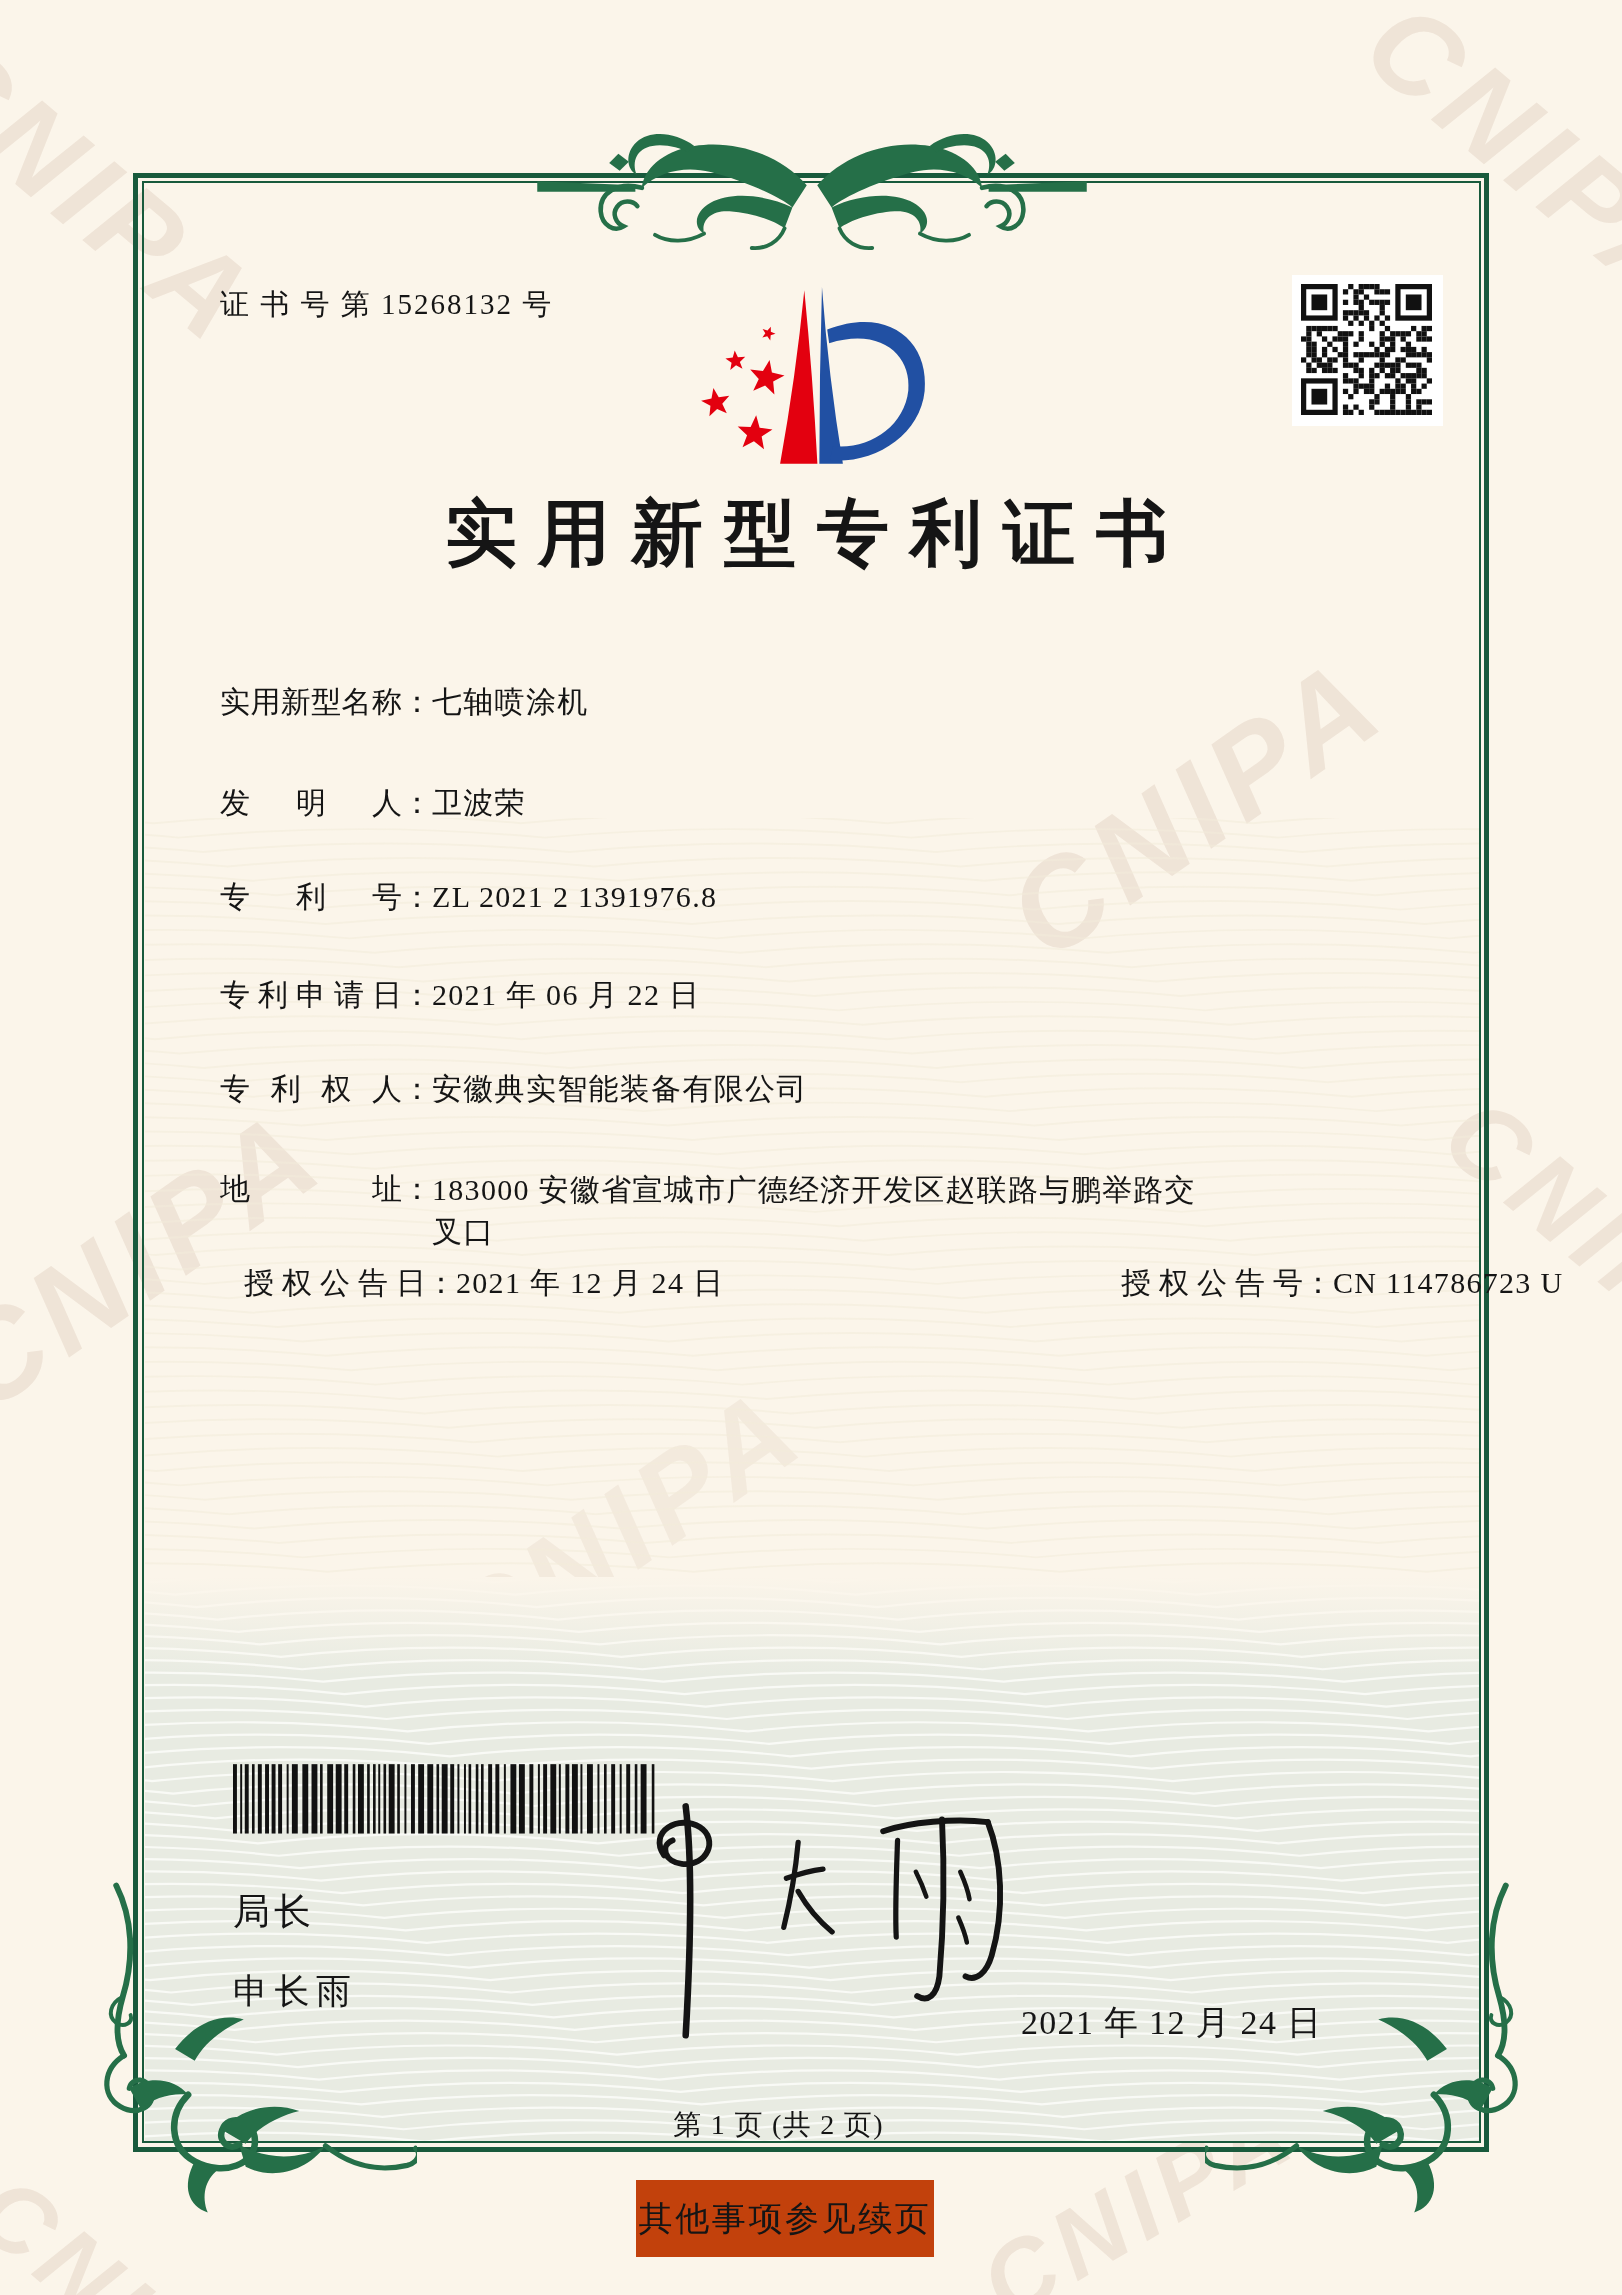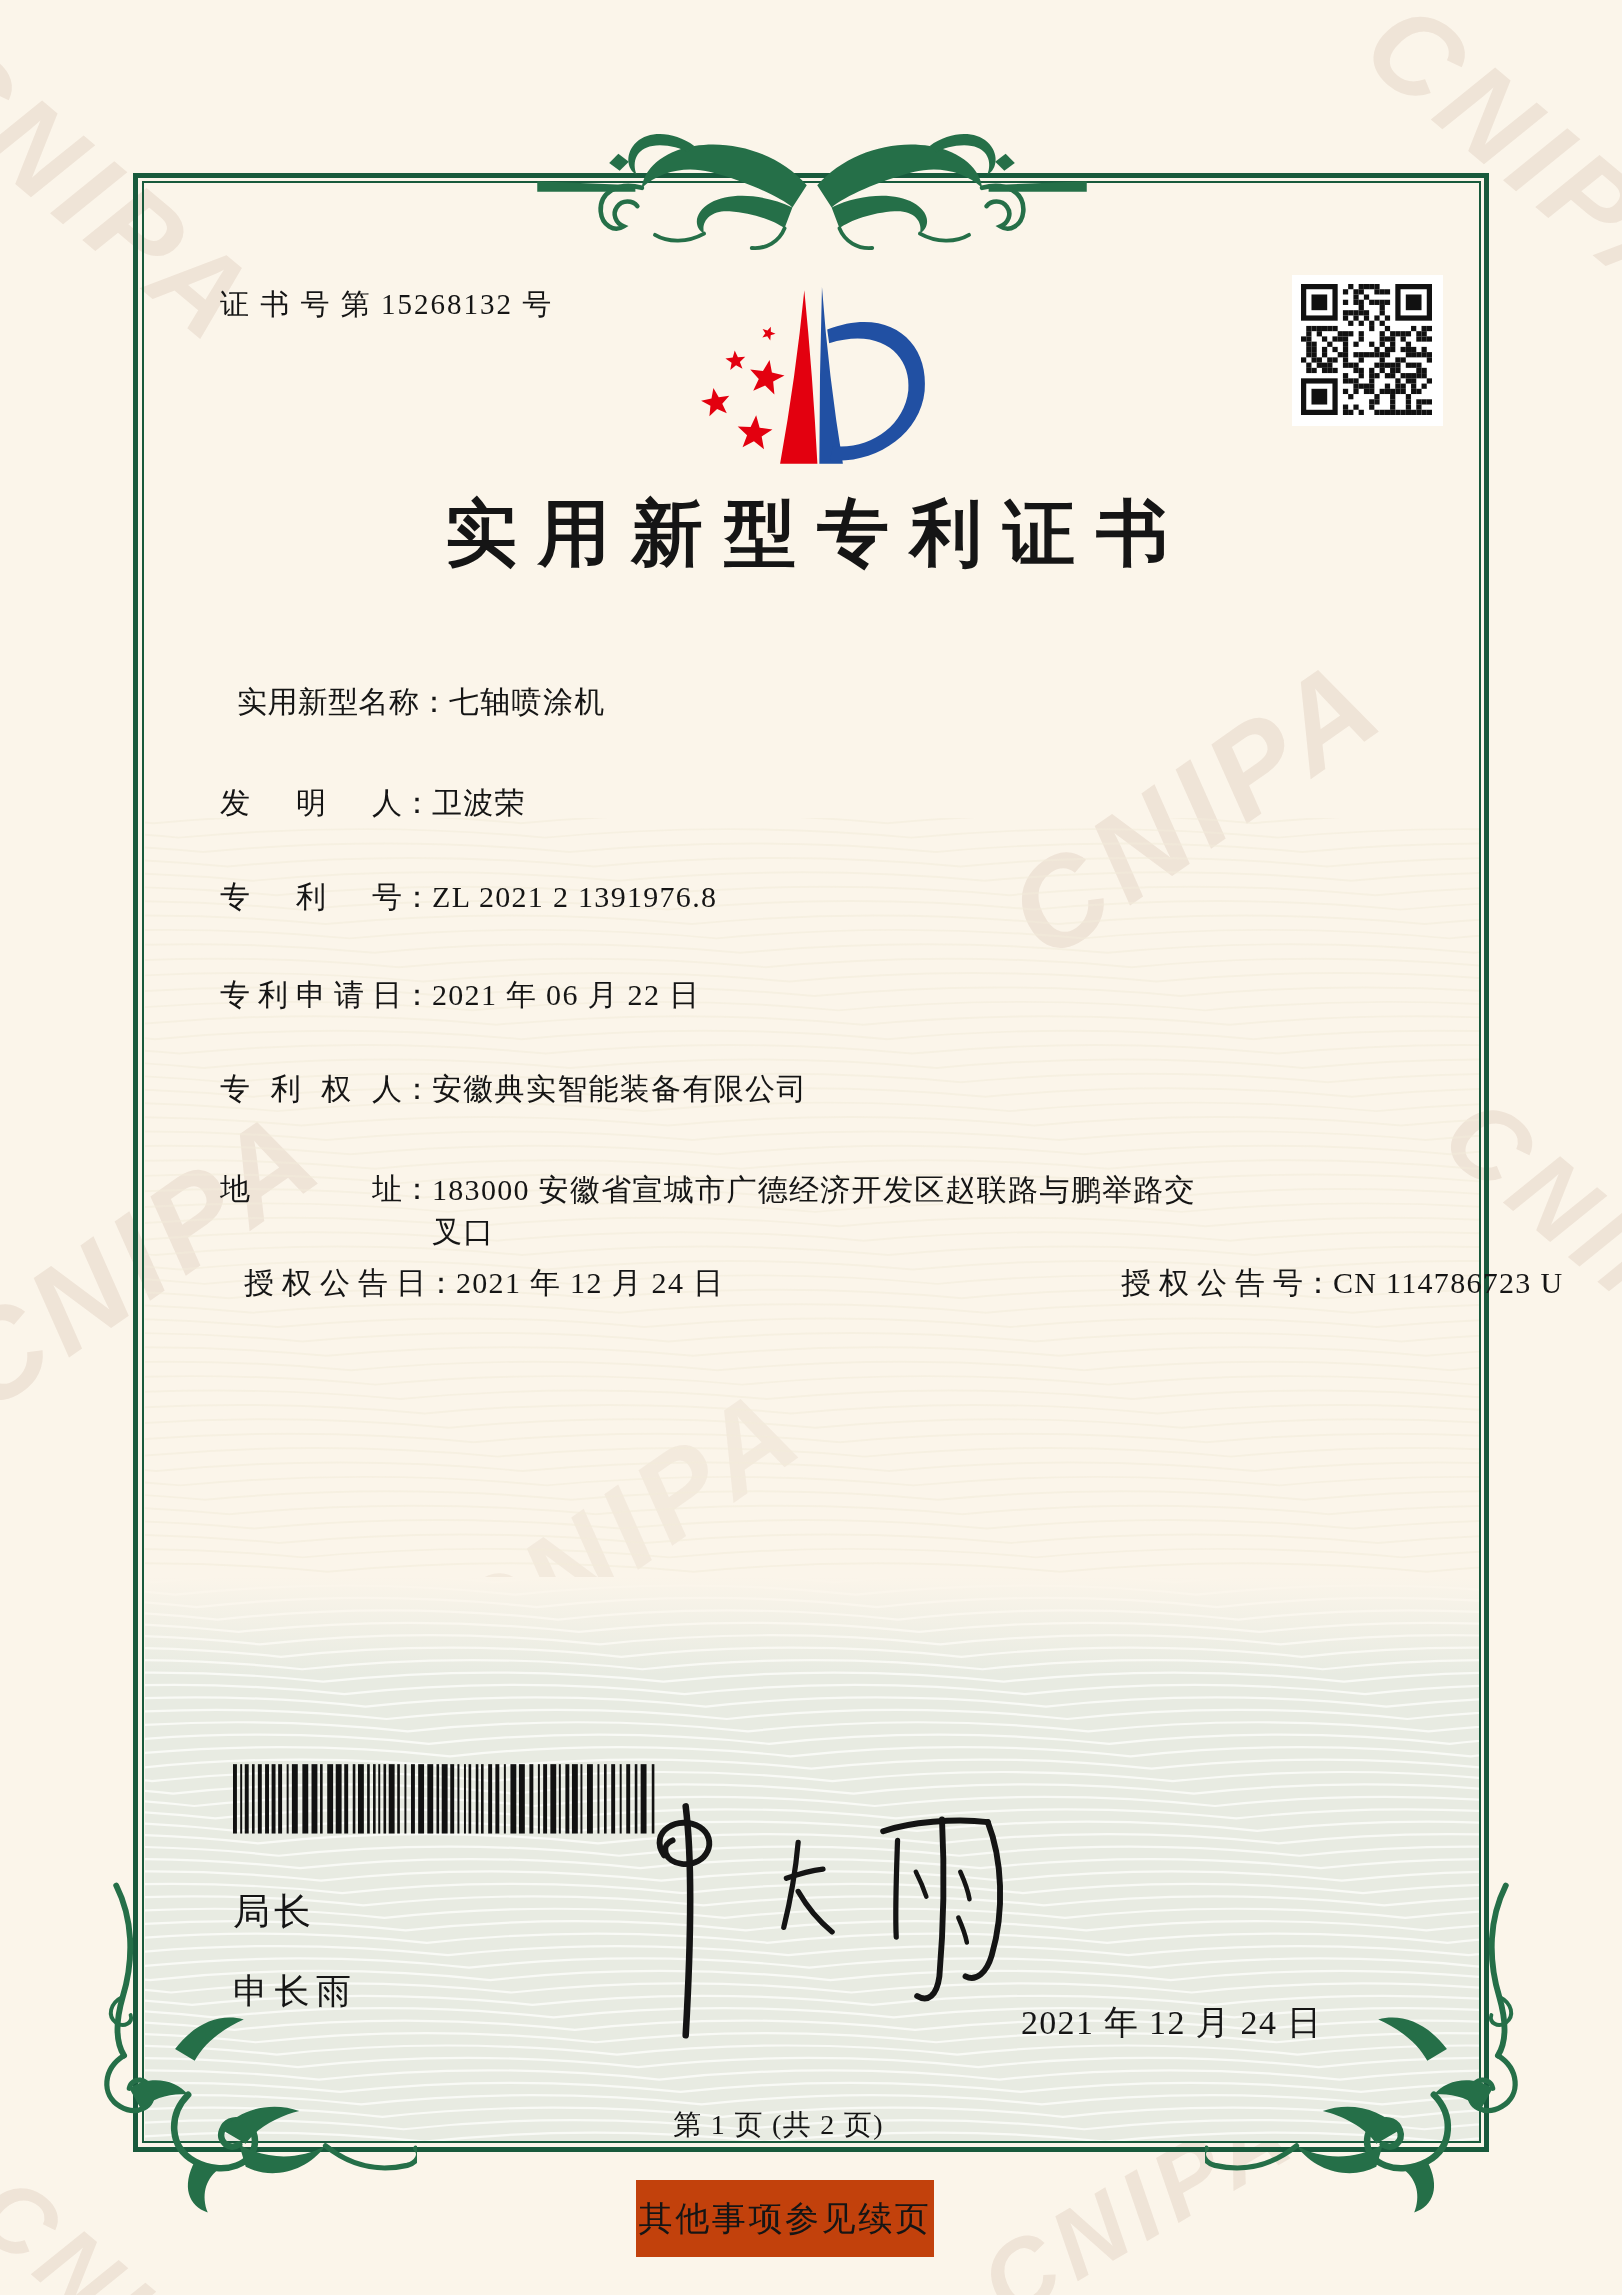--- a/index.html
+++ b/index.html
@@ -452,21 +452,21 @@
           <rect x="152" y="8" width="40" height="40" fill="#fff"></rect>
           <rect x="160" y="16" width="24" height="24" fill="#111"></rect>
           <rect x="0" y="144" width="56" height="56" fill="#111"></rect>
           <rect x="8" y="152" width="40" height="40" fill="#fff"></rect>
           <rect x="16" y="160" width="24" height="24" fill="#111"></rect>
         </svg>
     </div>
 
     <h1 class="title">实用新型专利证书</h1>
 
-    <div class="frow" style="top:682px;margin-left:17px;">
+    <div class="frow" style="top:682px;">
       <span class="flabel">实用新型名称</span><span>：</span><span class="fvalue">七轴喷涂机</span>
     </div>
     <div class="frow" style="top:783px;">
       <span class="flabel">发明人</span><span>：</span><span class="fvalue">卫波荣</span>
     </div>
     <div class="frow" style="top:877px;">
       <span class="flabel">专利号</span><span>：</span><span class="fvalue">ZL 2021 2 1391976.8</span>
     </div>
     <div class="frow" style="top:975px;">
       <span class="flabel">专利申请日</span><span>：</span><span class="fvalue">2021 年 06 月 22 日</span>

